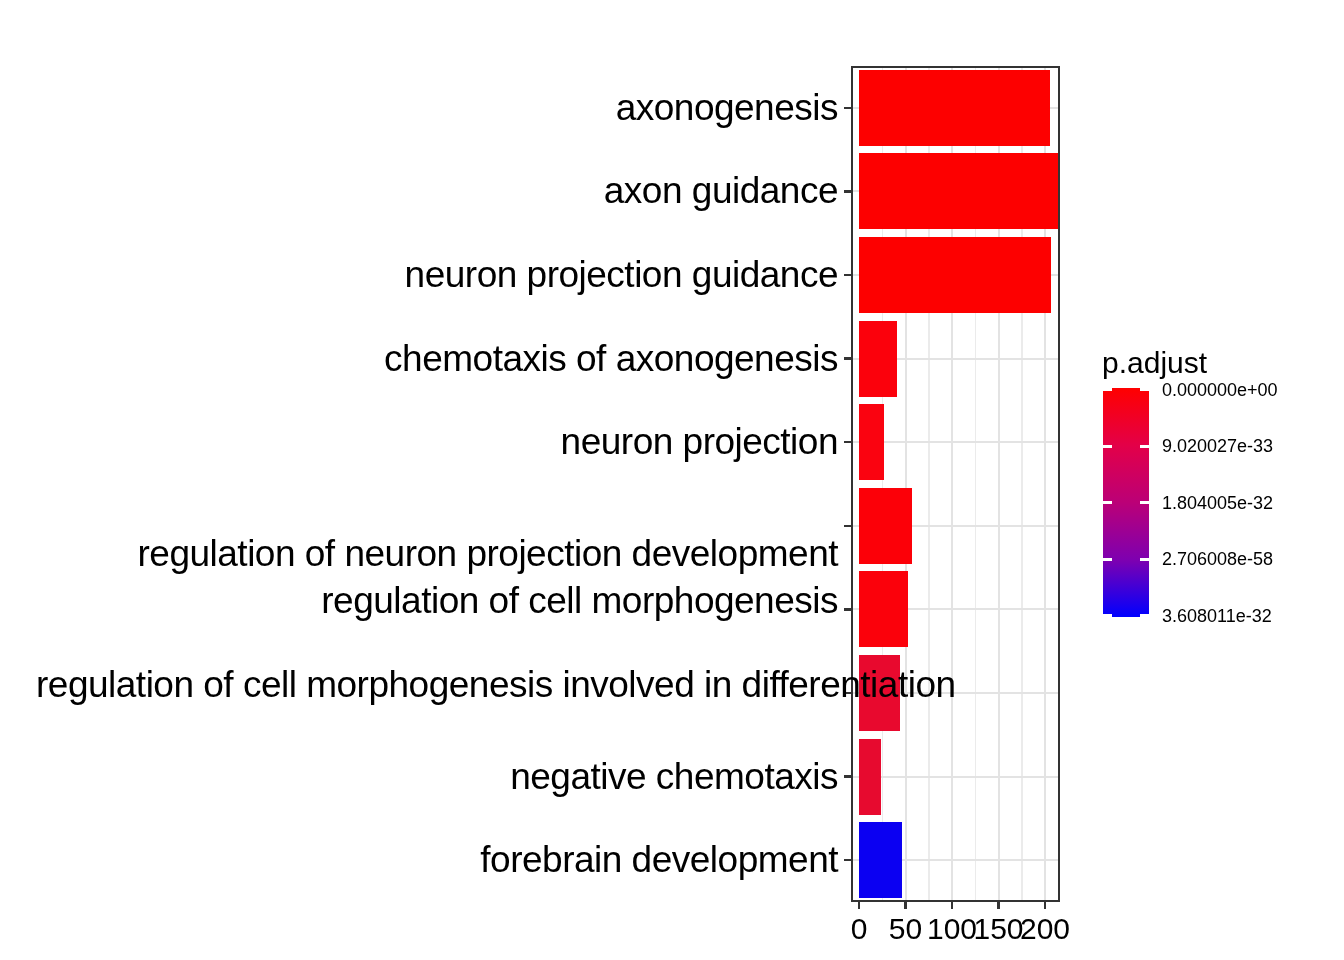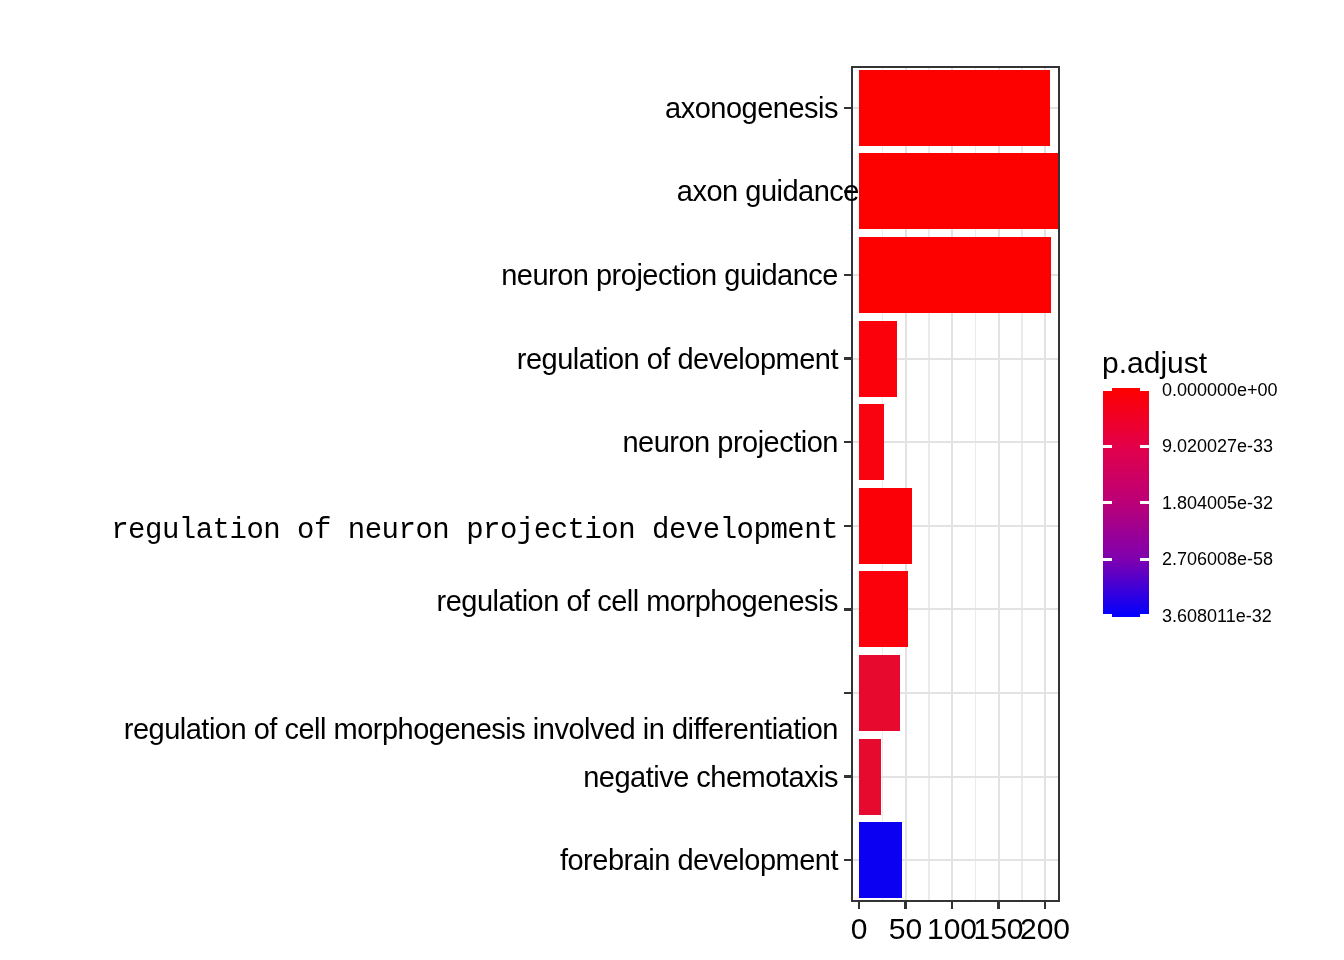--- a/index.html
+++ b/index.html
@@ -15,21 +15,21 @@
     position: absolute;
     background: #ffffff;
     border: 2px solid #333333;
     box-sizing: border-box;
   }
   .gridline-v, .gridline-h { position: absolute; }
   .bar { position: absolute; }
   .y-label {
     position: absolute;
     text-align: right;
-    font-size: 29px;
+    font-size: 37px;
     letter-spacing: -0.5px;
     color: #000000;
     white-space: nowrap;
   }
   .y-tick, .x-tick { position: absolute; background: #333333; }
   .x-label {
     position: absolute;
     text-align: center;
     font-size: 30px;
     color: #000000;
@@ -85,33 +85,33 @@
       <div class="bar" style="left: 859px; top: 487.8px; width: 53.01px; height: 76px; background: rgb(252, 0, 8);"></div>
       <div class="bar" style="left: 859px; top: 571.4px; width: 49.29px; height: 76px; background: rgb(251, 1, 11);"></div>
       <div class="bar" style="left: 859px; top: 655px; width: 40.92px; height: 76px; background: rgb(232, 9, 46);"></div>
       <div class="bar" style="left: 859px; top: 738.6px; width: 22.32px; height: 76px; background: rgb(231, 10, 47);"></div>
       <div class="bar" style="left: 859px; top: 822.2px; width: 42.78px; height: 76px; background: rgb(11, 0, 242);"></div>
     </div>
   <div id="axis-layer">
       <div class="y-tick" style="left: 844px; top: 106.6px; width: 7px; height: 2.4px;"></div>
       <div class="y-label" style="left: 0px; top: 90.8px; width: 838px; height: 34px; line-height: 34px;">axonogenesis</div>
       <div class="y-tick" style="left: 844px; top: 190.2px; width: 7px; height: 2.4px;"></div>
-      <div class="y-label" style="left: 0px; top: 174.4px; width: 838px; height: 34px; line-height: 34px; padding-left: 21px;">axon guidance</div>
+      <div class="y-label" style="left: 0px; top: 174.4px; width: 838px; height: 34px; line-height: 34px;">axon guidance</div>
       <div class="y-tick" style="left: 844px; top: 273.8px; width: 7px; height: 2.4px;"></div>
       <div class="y-label" style="left: 0px; top: 258px; width: 838px; height: 34px; line-height: 34px;">neuron projection guidance</div>
       <div class="y-tick" style="left: 844px; top: 357.4px; width: 7px; height: 2.4px;"></div>
-      <div class="y-label" style="left: 0px; top: 341.6px; width: 838px; height: 34px; line-height: 34px;">regulation of development</div>
+      <div class="y-label" style="left: 0px; top: 341.6px; width: 838px; height: 34px; line-height: 34px;">chemotaxis of axonogenesis</div>
       <div class="y-tick" style="left: 844px; top: 441px; width: 7px; height: 2.4px;"></div>
       <div class="y-label" style="left: 0px; top: 425.2px; width: 838px; height: 34px; line-height: 34px;">neuron projection</div>
       <div class="y-tick" style="left: 844px; top: 524.6px; width: 7px; height: 2.4px;"></div>
-      <div class="y-label" style="left: 0px; top: 514px; width: 838px; height: 34px; line-height: 34px; font-family: Liberation Mono, monospace;">regulation of neuron projection development</div>
+      <div class="y-label" style="left: 0px; top: 537px; width: 838px; height: 34px; line-height: 34px;">regulation of neuron projection development</div>
       <div class="y-tick" style="left: 844px; top: 608.2px; width: 7px; height: 2.4px;"></div>
       <div class="y-label" style="left: 0px; top: 584px; width: 838px; height: 34px; line-height: 34px;">regulation of cell morphogenesis</div>
       <div class="y-tick" style="left: 844px; top: 691.8px; width: 7px; height: 2.4px;"></div>
-      <div class="y-label" style="left: 0px; top: 712px; width: 838px; height: 34px; line-height: 34px;">regulation of cell morphogenesis involved in differentiation</div>
+      <div class="y-label" style="left: 0px; top: 668px; width: 838px; height: 34px; line-height: 34px; padding-left: 36px;">regulation of cell morphogenesis involved in differentiation</div>
       <div class="y-tick" style="left: 844px; top: 775.4px; width: 7px; height: 2.4px;"></div>
       <div class="y-label" style="left: 0px; top: 759.6px; width: 838px; height: 34px; line-height: 34px;">negative chemotaxis</div>
       <div class="y-tick" style="left: 844px; top: 859px; width: 7px; height: 2.4px;"></div>
       <div class="y-label" style="left: 0px; top: 843.2px; width: 838px; height: 34px; line-height: 34px;">forebrain development</div>
       <div class="x-tick" style="left: 857.8px; top: 902px; width: 2.4px; height: 7px;"></div>
       <div class="x-label" style="left: 819px; top: 912px; width: 80px;">0</div>
       <div class="x-tick" style="left: 904.3px; top: 902px; width: 2.4px; height: 7px;"></div>
       <div class="x-label" style="left: 865.5px; top: 912px; width: 80px;">50</div>
       <div class="x-tick" style="left: 950.8px; top: 902px; width: 2.4px; height: 7px;"></div>
       <div class="x-label" style="left: 912px; top: 912px; width: 80px;">100</div>

